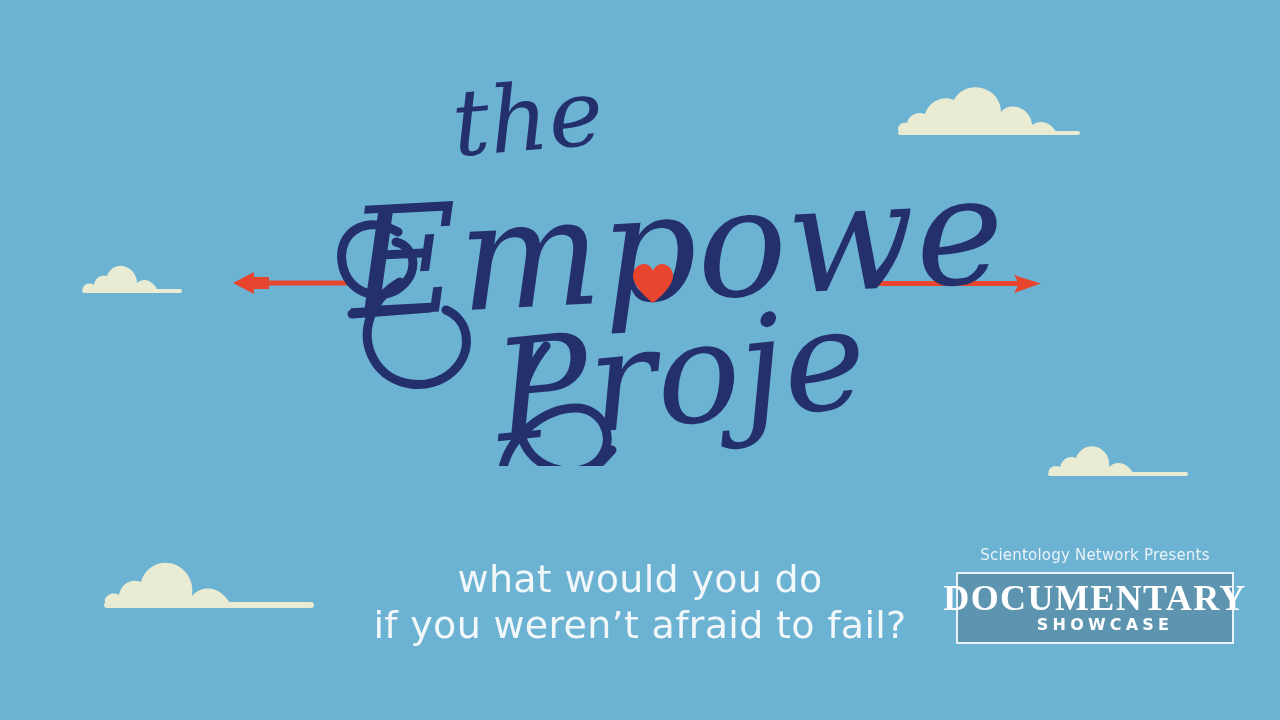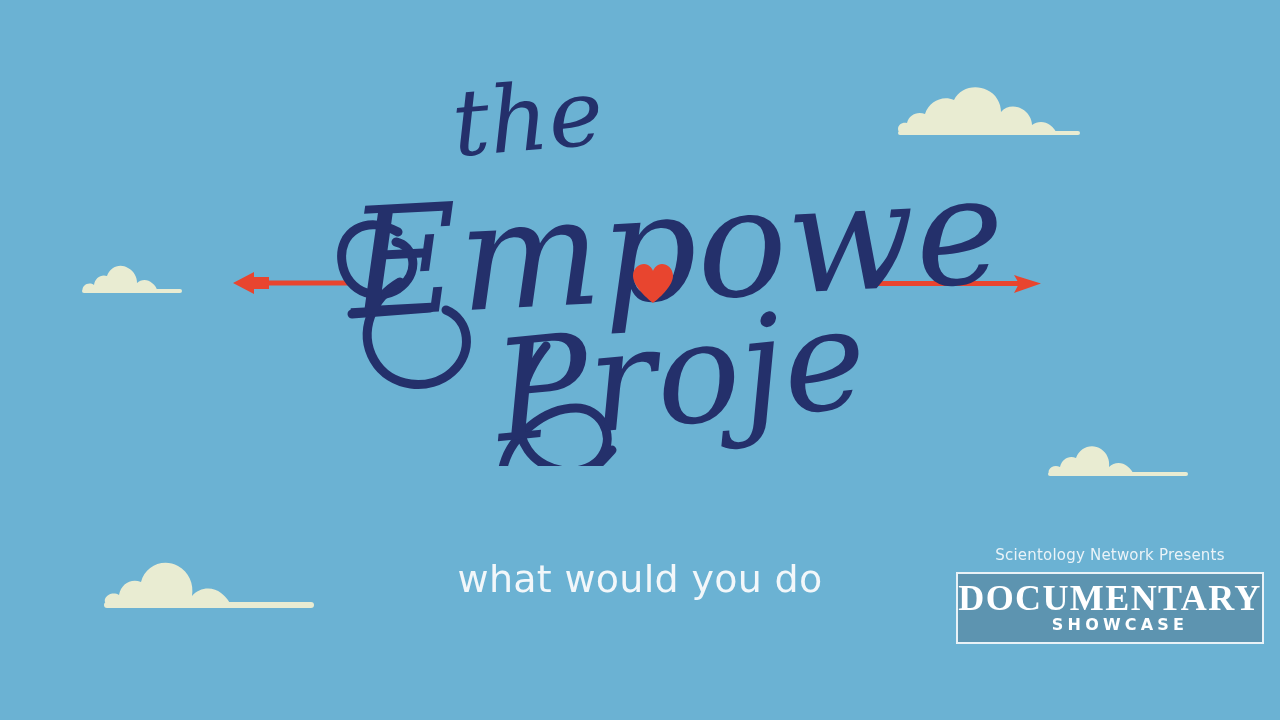--- a/index.html
+++ b/index.html
@@ -69,21 +69,21 @@
     line-height: 46px;
     letter-spacing: 0.3px;
   }
   #tagline .line { display: block; white-space: nowrap; }
 
   
   #badge {
     position: absolute;
     left: 956px;
     top: 546px;
-    width: 308px;
+    width: 278px;
   }
   #presents {
     color: #eaf3f8;
     font-family: "DejaVu Sans", sans-serif;
     font-size: 15px;
     font-weight: 400;
     letter-spacing: 0.2px;
     text-align: center;
     line-height: 19px;
     margin: 0 0 7px 0;
@@ -211,20 +211,21 @@
 
   <div id="heart">
     <svg width="44" height="42" viewBox="0 0 44 42">
       <path fill="#e8452f" d="M22 40 C22 40 2 25 2 13 C2 5 8 1 13 1
         C18 1 21 5 22 8 C23 5 26 1 31 1 C36 1 42 5 42 13 C42 25 22 40 22 40 Z"></path>
     </svg>
   </div>
 
   <div id="tagline">
     <span class="line">what would you do</span>
+    <span class="line">if you weren’t afraid to fail?</span>
   </div>
 
   <div id="badge">
     <div id="presents">Scientology Network Presents</div>
     <div id="badge-box">
       <div id="badge-title">DOCUMENTARY</div>
       <div id="badge-sub">SHOWCASE</div>
     </div>
   </div>
 

